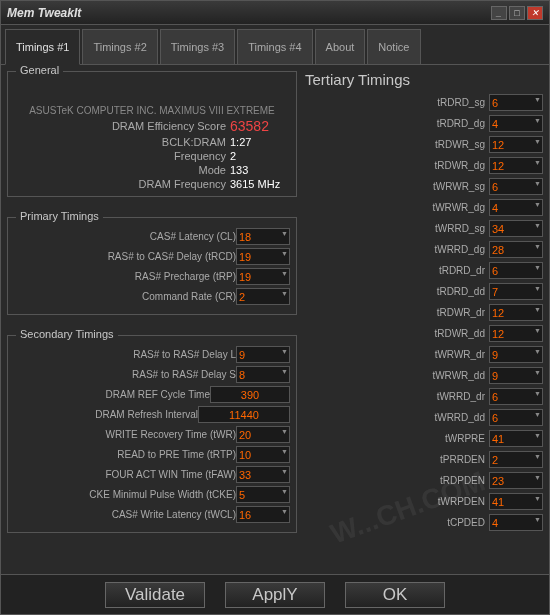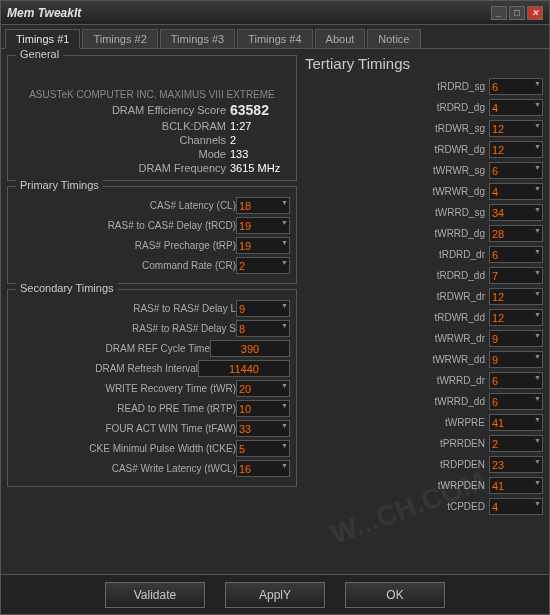--- a/index.html
+++ b/index.html
@@ -53,21 +53,21 @@
     }
     .tb-btn.close { background: #c0392b; color: white; }
     .tabs-bar {
       background: #2a2a2a;
       display: flex;
       padding: 4px 4px 0;
       border-bottom: 1px solid #555;
       gap: 2px;
     }
     .tab {
-      padding: 3px 10px;
+      padding: 11px 10px;
       background: #3a3a3a;
       border: 1px solid #555;
       border-bottom: none;
       cursor: pointer;
       color: #aaa;
       font-size: 11px;
     }
     .tab.active {
       background: #2a2a2a;
       color: #e0e0e0;
@@ -80,21 +80,21 @@
       display: flex;
       flex-direction: row;
       padding: 6px;
       gap: 6px;
       overflow: hidden;
     }
     .left-panel {
       width: 290px;
       display: flex;
       flex-direction: column;
-      gap: 5px;
+      gap: 20px;
     }
     .right-panel {
       flex: 1;
       display: flex;
       flex-direction: column;
       gap: 2px;
     }
     .group-box {
       border: 1px solid #555;
       padding: 6px;
@@ -125,22 +125,22 @@
       color: #aaa;
       text-align: right;
       min-width: 120px;
     }
     .info-value {
       color: #fff;
       min-width: 60px;
       text-align: left;
     }
     .info-value.highlight {
-      color: #e5e5e5;
-      font-weight: bold;
+      color: #ef4444;
+      font-weight: normal;
       font-size: 14px;
     }
     .mobo-text {
       color: #888;
       font-size: 10px;
       text-align: center;
       padding-top: 2px;
     }
     .timing-row {
       display: flex;
@@ -217,21 +217,21 @@
       align-items: center;
       justify-content: center;
       gap: 20px;
     }
     .action-btn {
       width: 100px;
       height: 26px;
       background: linear-gradient(to bottom, #3a3a3a, #222);
       border: 1px solid #666;
       color: #c8c8c8;
-      font-size: 12px;
+      font-size: 17px;
       cursor: pointer;
       display: flex;
       align-items: center;
       justify-content: center;
     }
     .wide-input {
       width: 80px;
       height: 17px;
       background: #1a1a1a;
       border: 1px solid #555;
@@ -285,21 +285,21 @@
           <div class="mobo-text">ASUSTeK COMPUTER INC. MAXIMUS VIII EXTREME</div>
           <div class="info-row">
             <span class="info-label">DRAM Efficiency Score</span>
             <span class="info-value highlight">63582</span>
           </div>
           <div class="info-row">
             <span class="info-label">BCLK:DRAM</span>
             <span class="info-value">1:27</span>
           </div>
           <div class="info-row">
-            <span class="info-label">Channels</span>
+            <span class="info-label">Frequency</span>
             <span class="info-value">2</span>
           </div>
           <div class="info-row">
             <span class="info-label">Mode</span>
             <span class="info-value">133</span>
           </div>
           <div class="info-row">
             <span class="info-label">DRAM Frequency</span>
             <span class="info-value">3615 MHz</span>
           </div>

